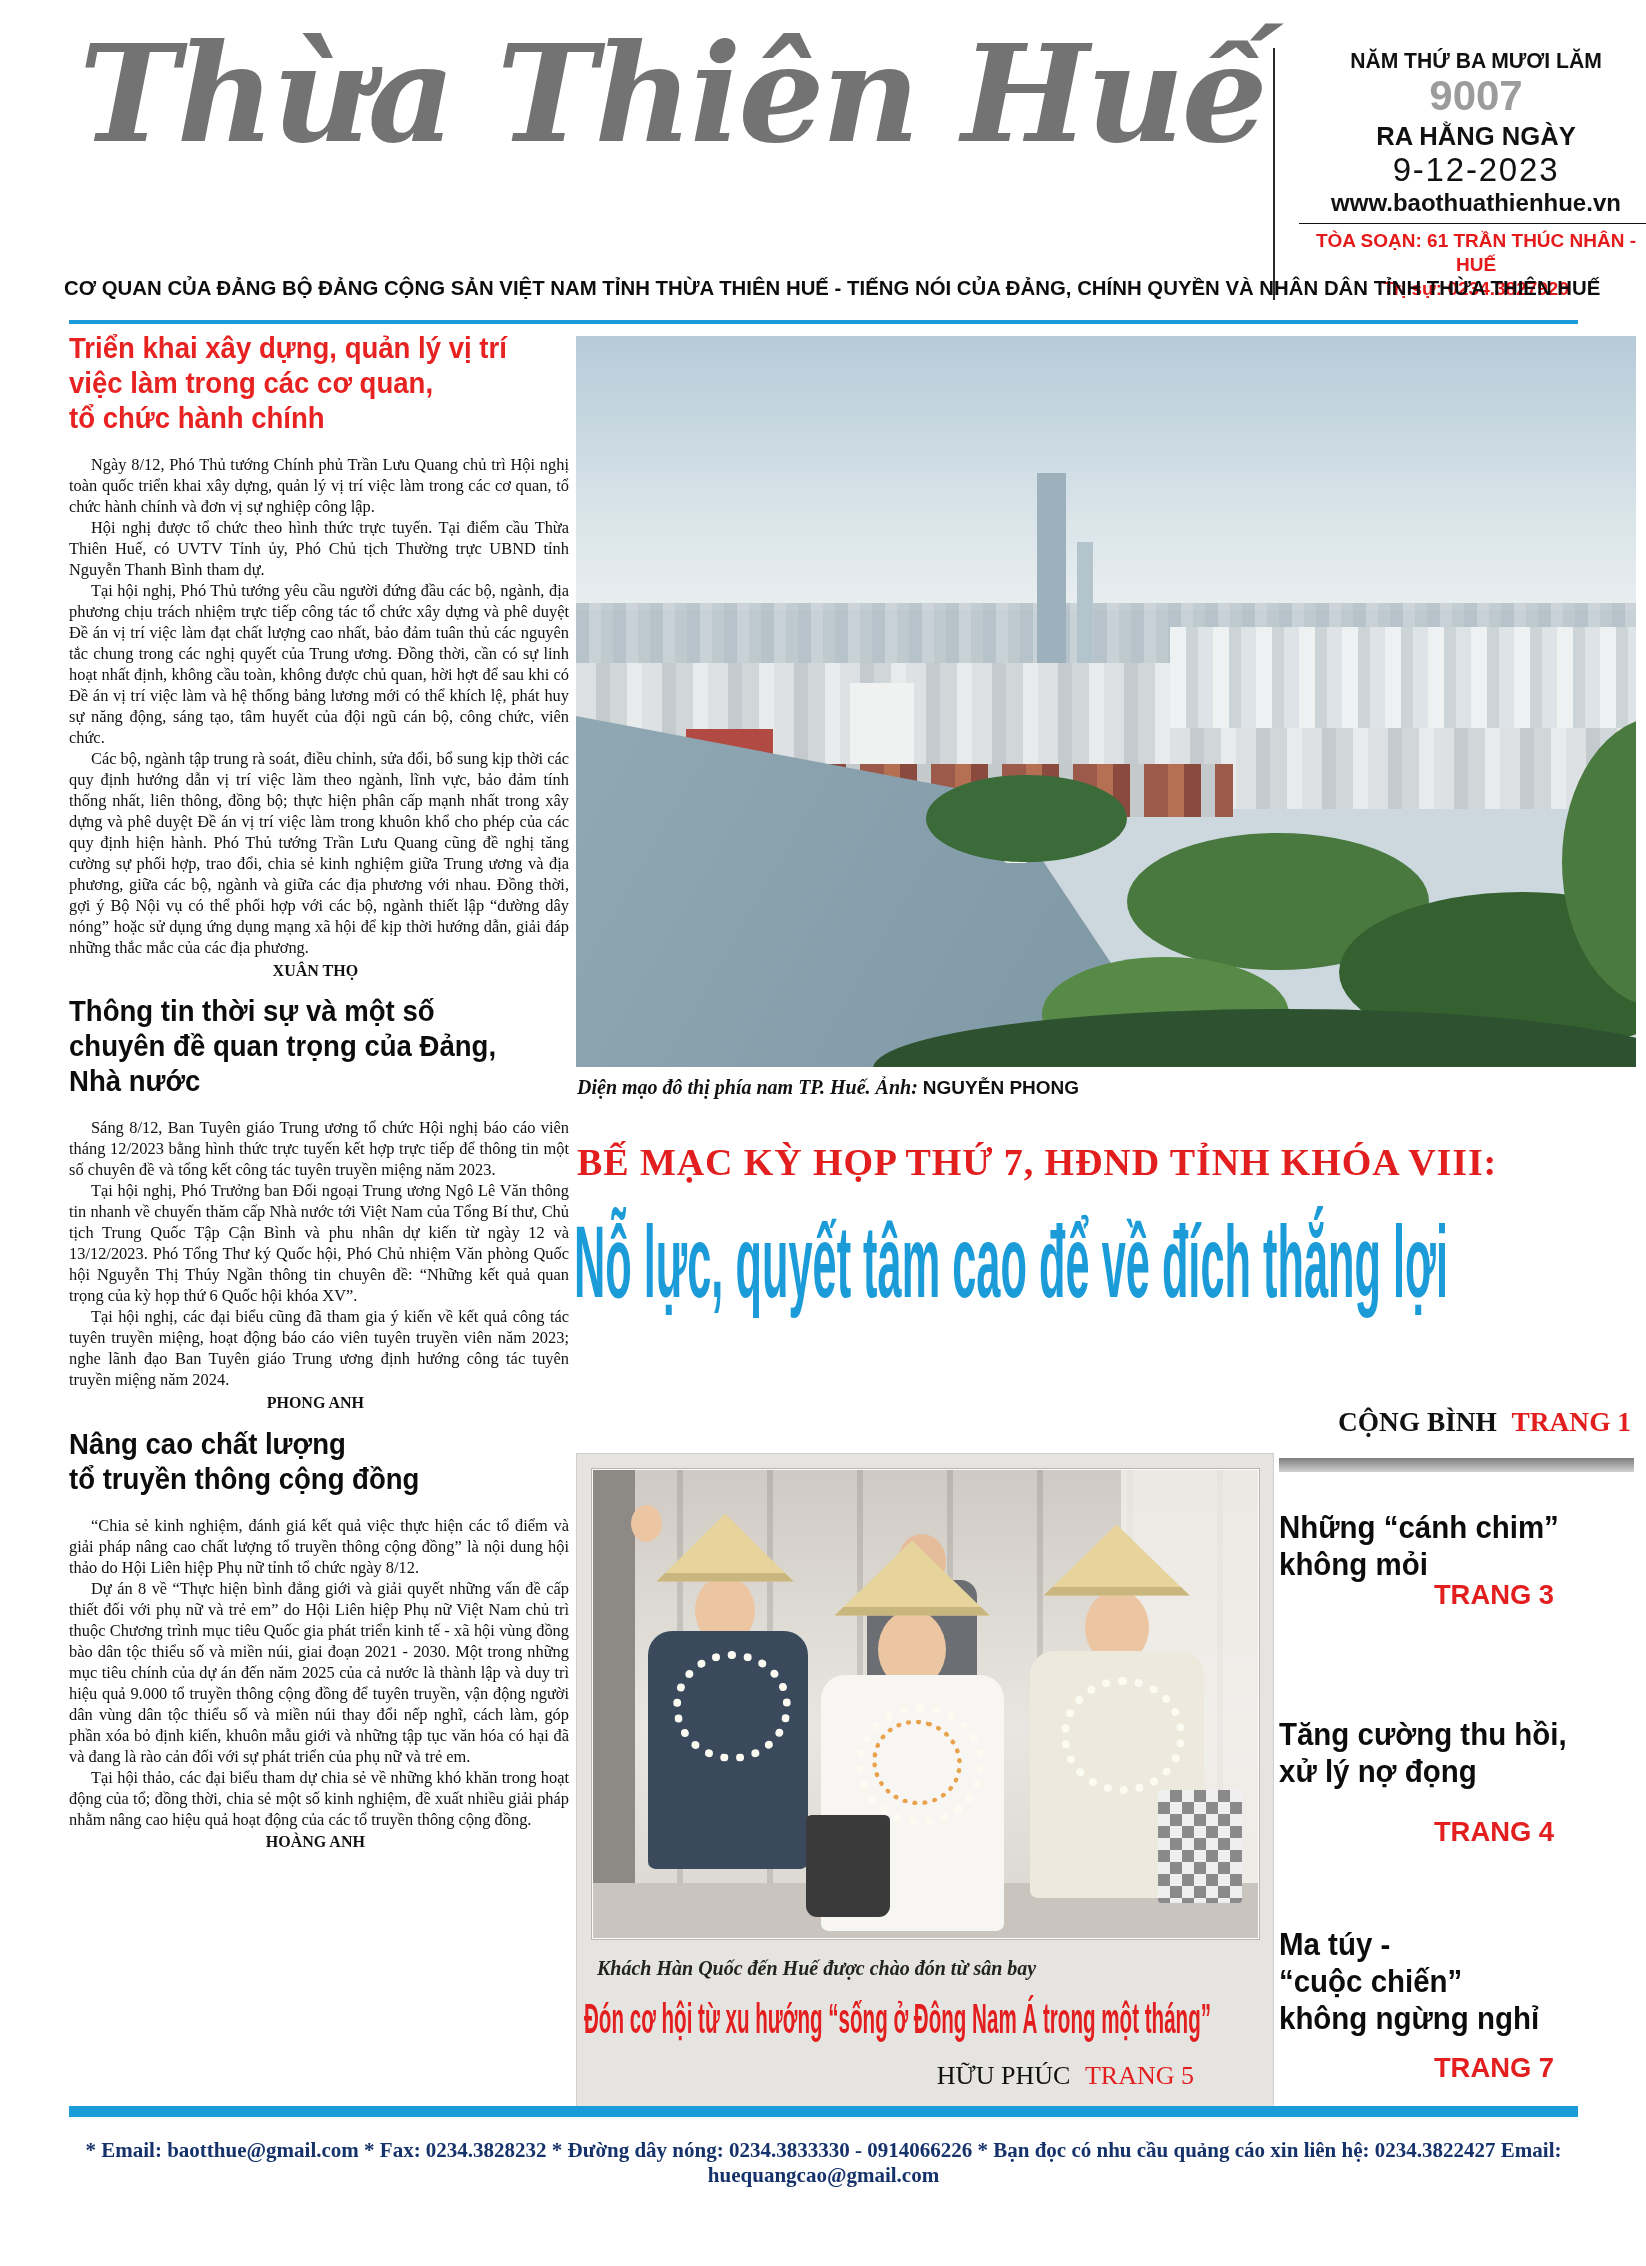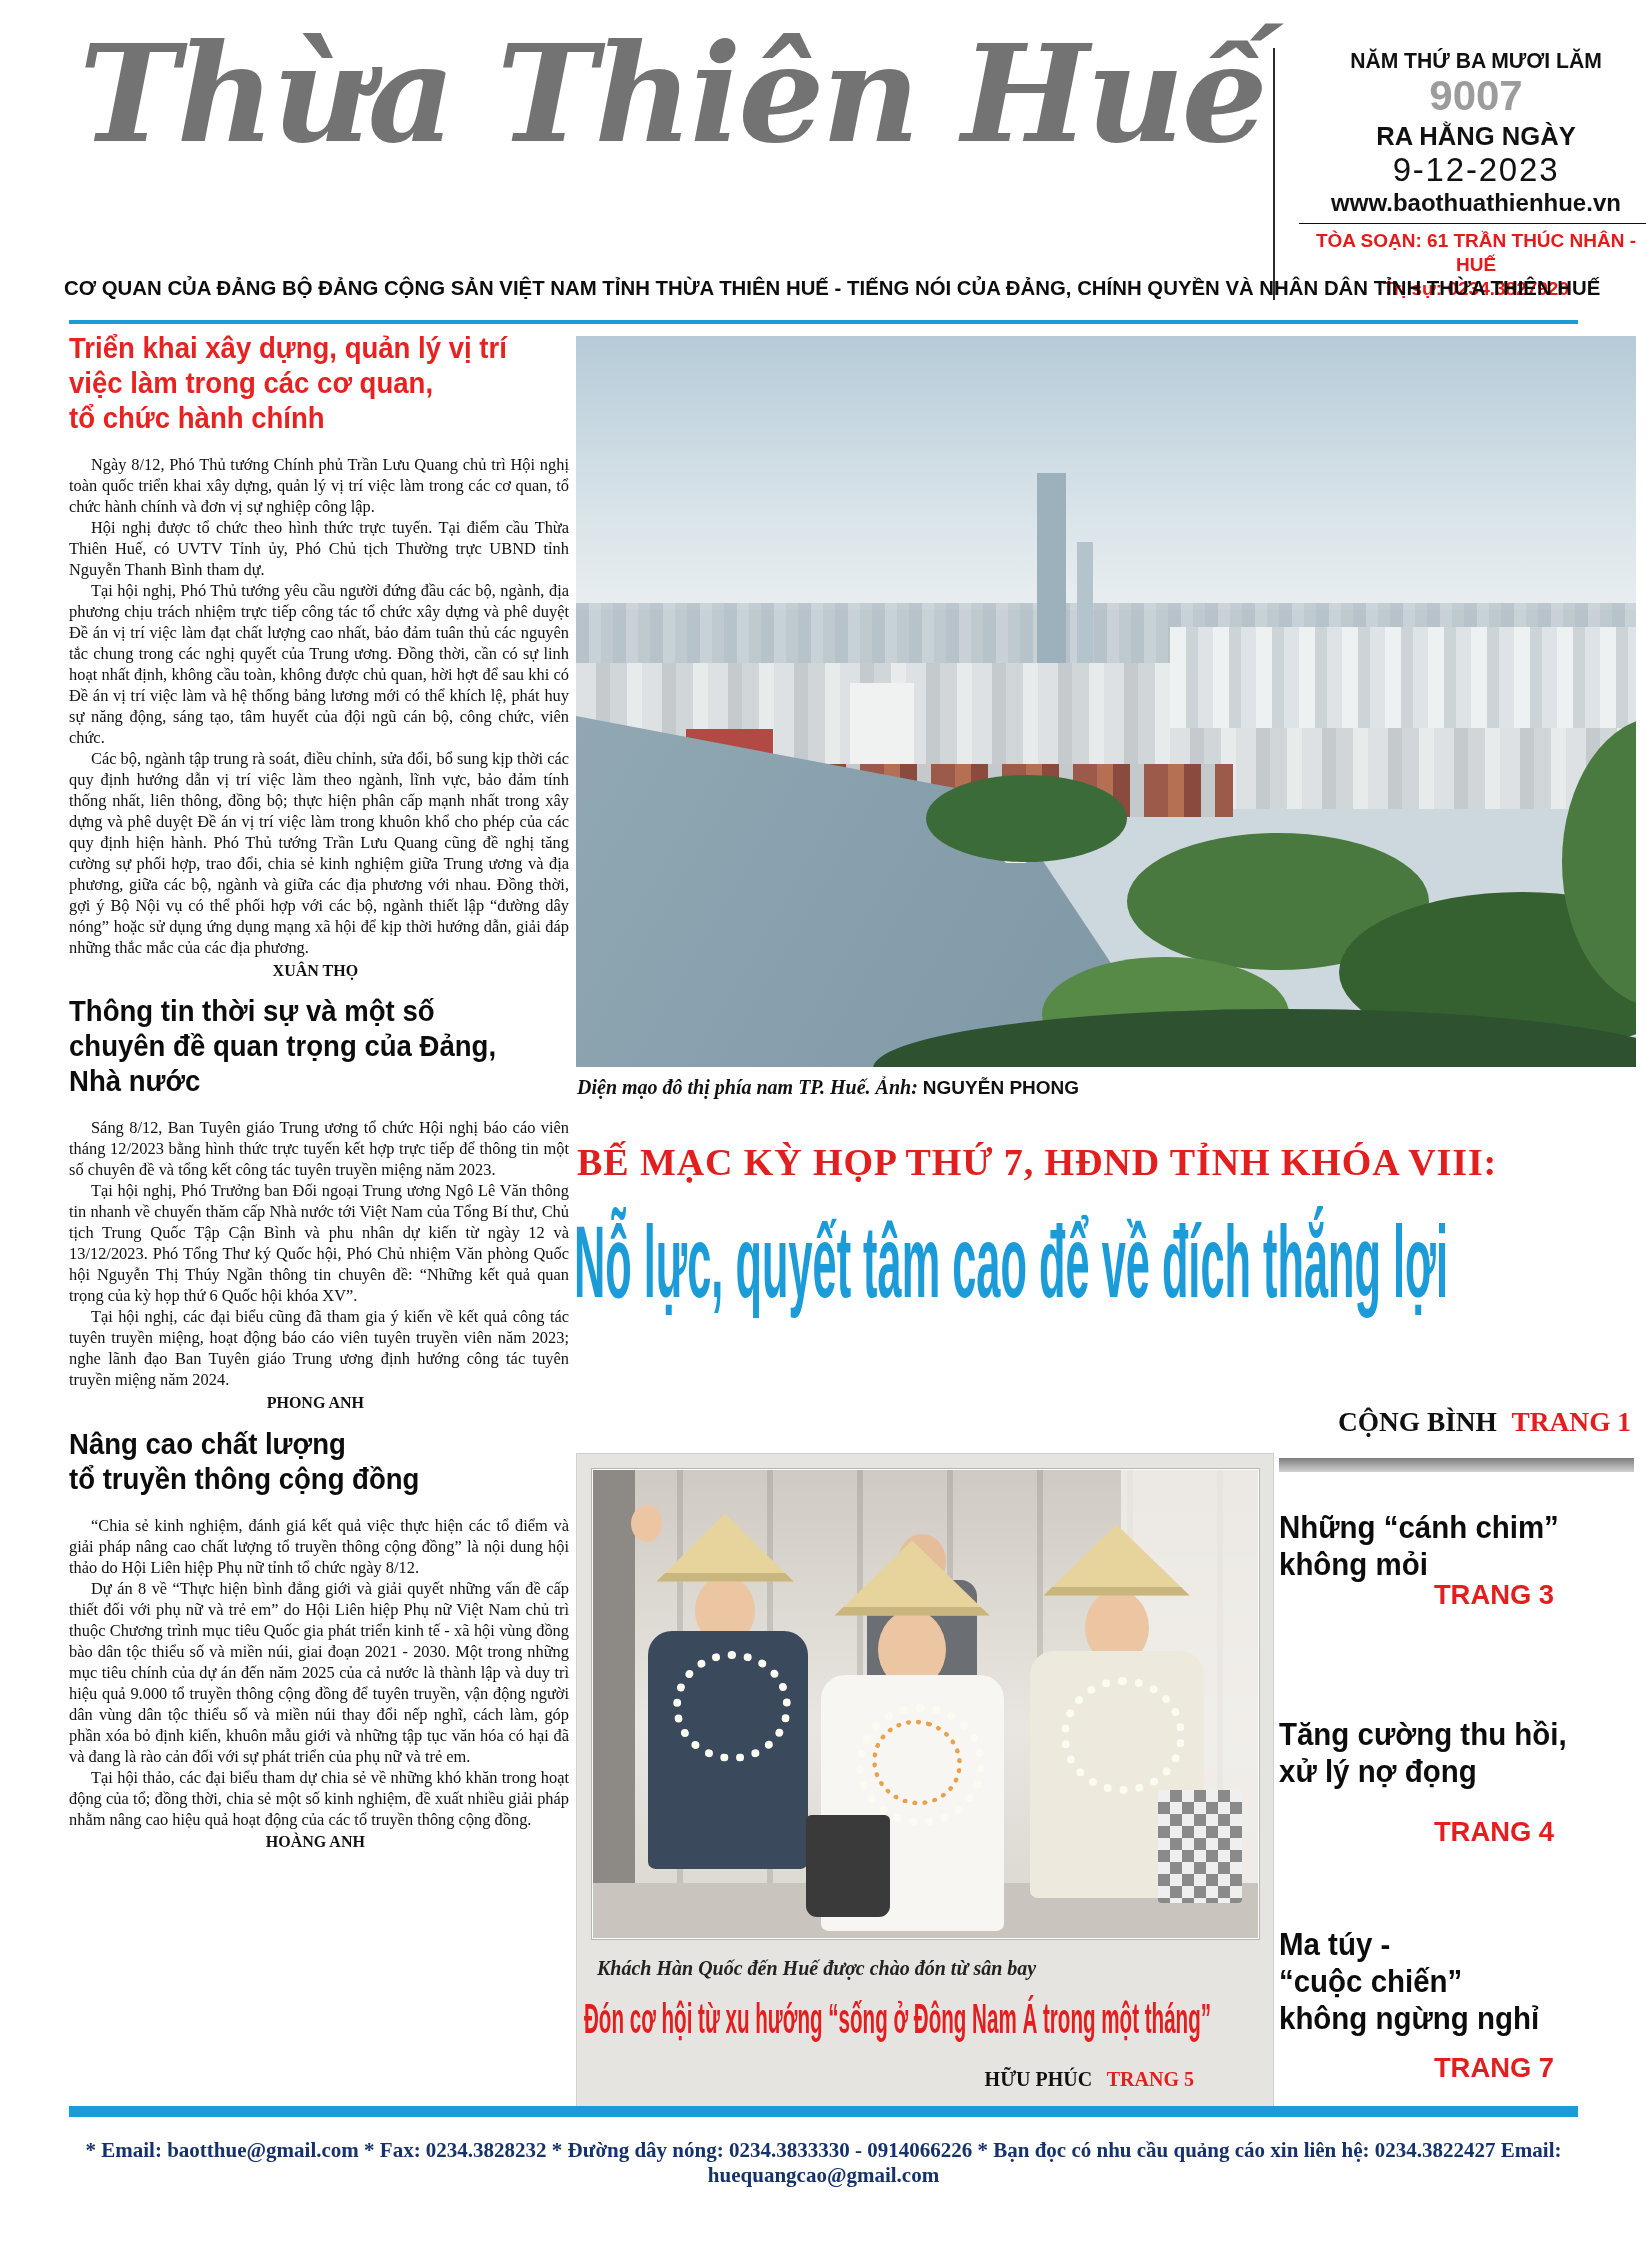--- a/index.html
+++ b/index.html
@@ -92,21 +92,21 @@
   .garland{position:absolute;border-radius:50%;border:8.2px dotted #fbfbf2;}
   .garland.inner{border:5.5px dotted #e8a24b;transform:rotate(18deg);}
   .handbag{position:absolute;background:#3a3a3a;border-radius:5.5px 5.5px 11px 11px;}
   .checkbag{position:absolute;background:repeating-conic-gradient(#8a8a8a 0% 25%,#efefef 0% 50%) 0 0/24px 24px;border-radius:3.7px;}
   .hand{position:absolute;width:31px;height:37px;border-radius:50%;background:#ecc6a2;}
   .suitman{position:absolute;width:110px;height:146px;border-radius:16.4px 16.4px 0 0;background:#6b6e72;}
   .suithead{position:absolute;width:48px;height:55px;border-radius:50%;background:#e6bd9a;}
   .caption2{position:absolute;left:20px;top:503px;font-size:20px;font-style:italic;font-weight:bold;color:#222;}
   .feature-head{position:absolute;left:7.3px;top:541px;font-family:"Liberation Sans",sans-serif;font-weight:bold;
         font-size:42px;color:#e31e1e;white-space:nowrap;transform:scaleX(.49);transform-origin:0 0;}
-  .feature-byline{position:absolute;right:79px;top:607px;font-family:"Liberation Serif",serif;font-weight:bold;font-size:20px;margin-top:7px;}
+  .feature-byline{position:absolute;right:79px;top:607px;font-family:"Liberation Serif",serif;font-weight:normal;font-size:26px;}
   .feature-byline .pageref{color:#e31e1e;margin-left:14.6px;}
   
   .side-bar-sep{position:absolute;left:1279px;top:1458px;width:355px;height:13.7px;
         background:linear-gradient(180deg,#7d7d7d,#d2d2d2);}
   .side-title{position:absolute;left:1279px;width:358px;font-family:"Liberation Sans",sans-serif;
         font-weight:bold;font-size:31px;line-height:37px;color:#0c0c0c;white-space:pre-line;
         transform:scaleX(.95);transform-origin:left top;}
   .st1{top:1509px;} .st2{top:1716px;} .st3{top:1926px;}
   .side-page{position:absolute;left:1334px;width:320px;text-align:center;
         font-family:"Liberation Sans",sans-serif;font-weight:bold;font-size:27.4px;color:#e31e1e;}

